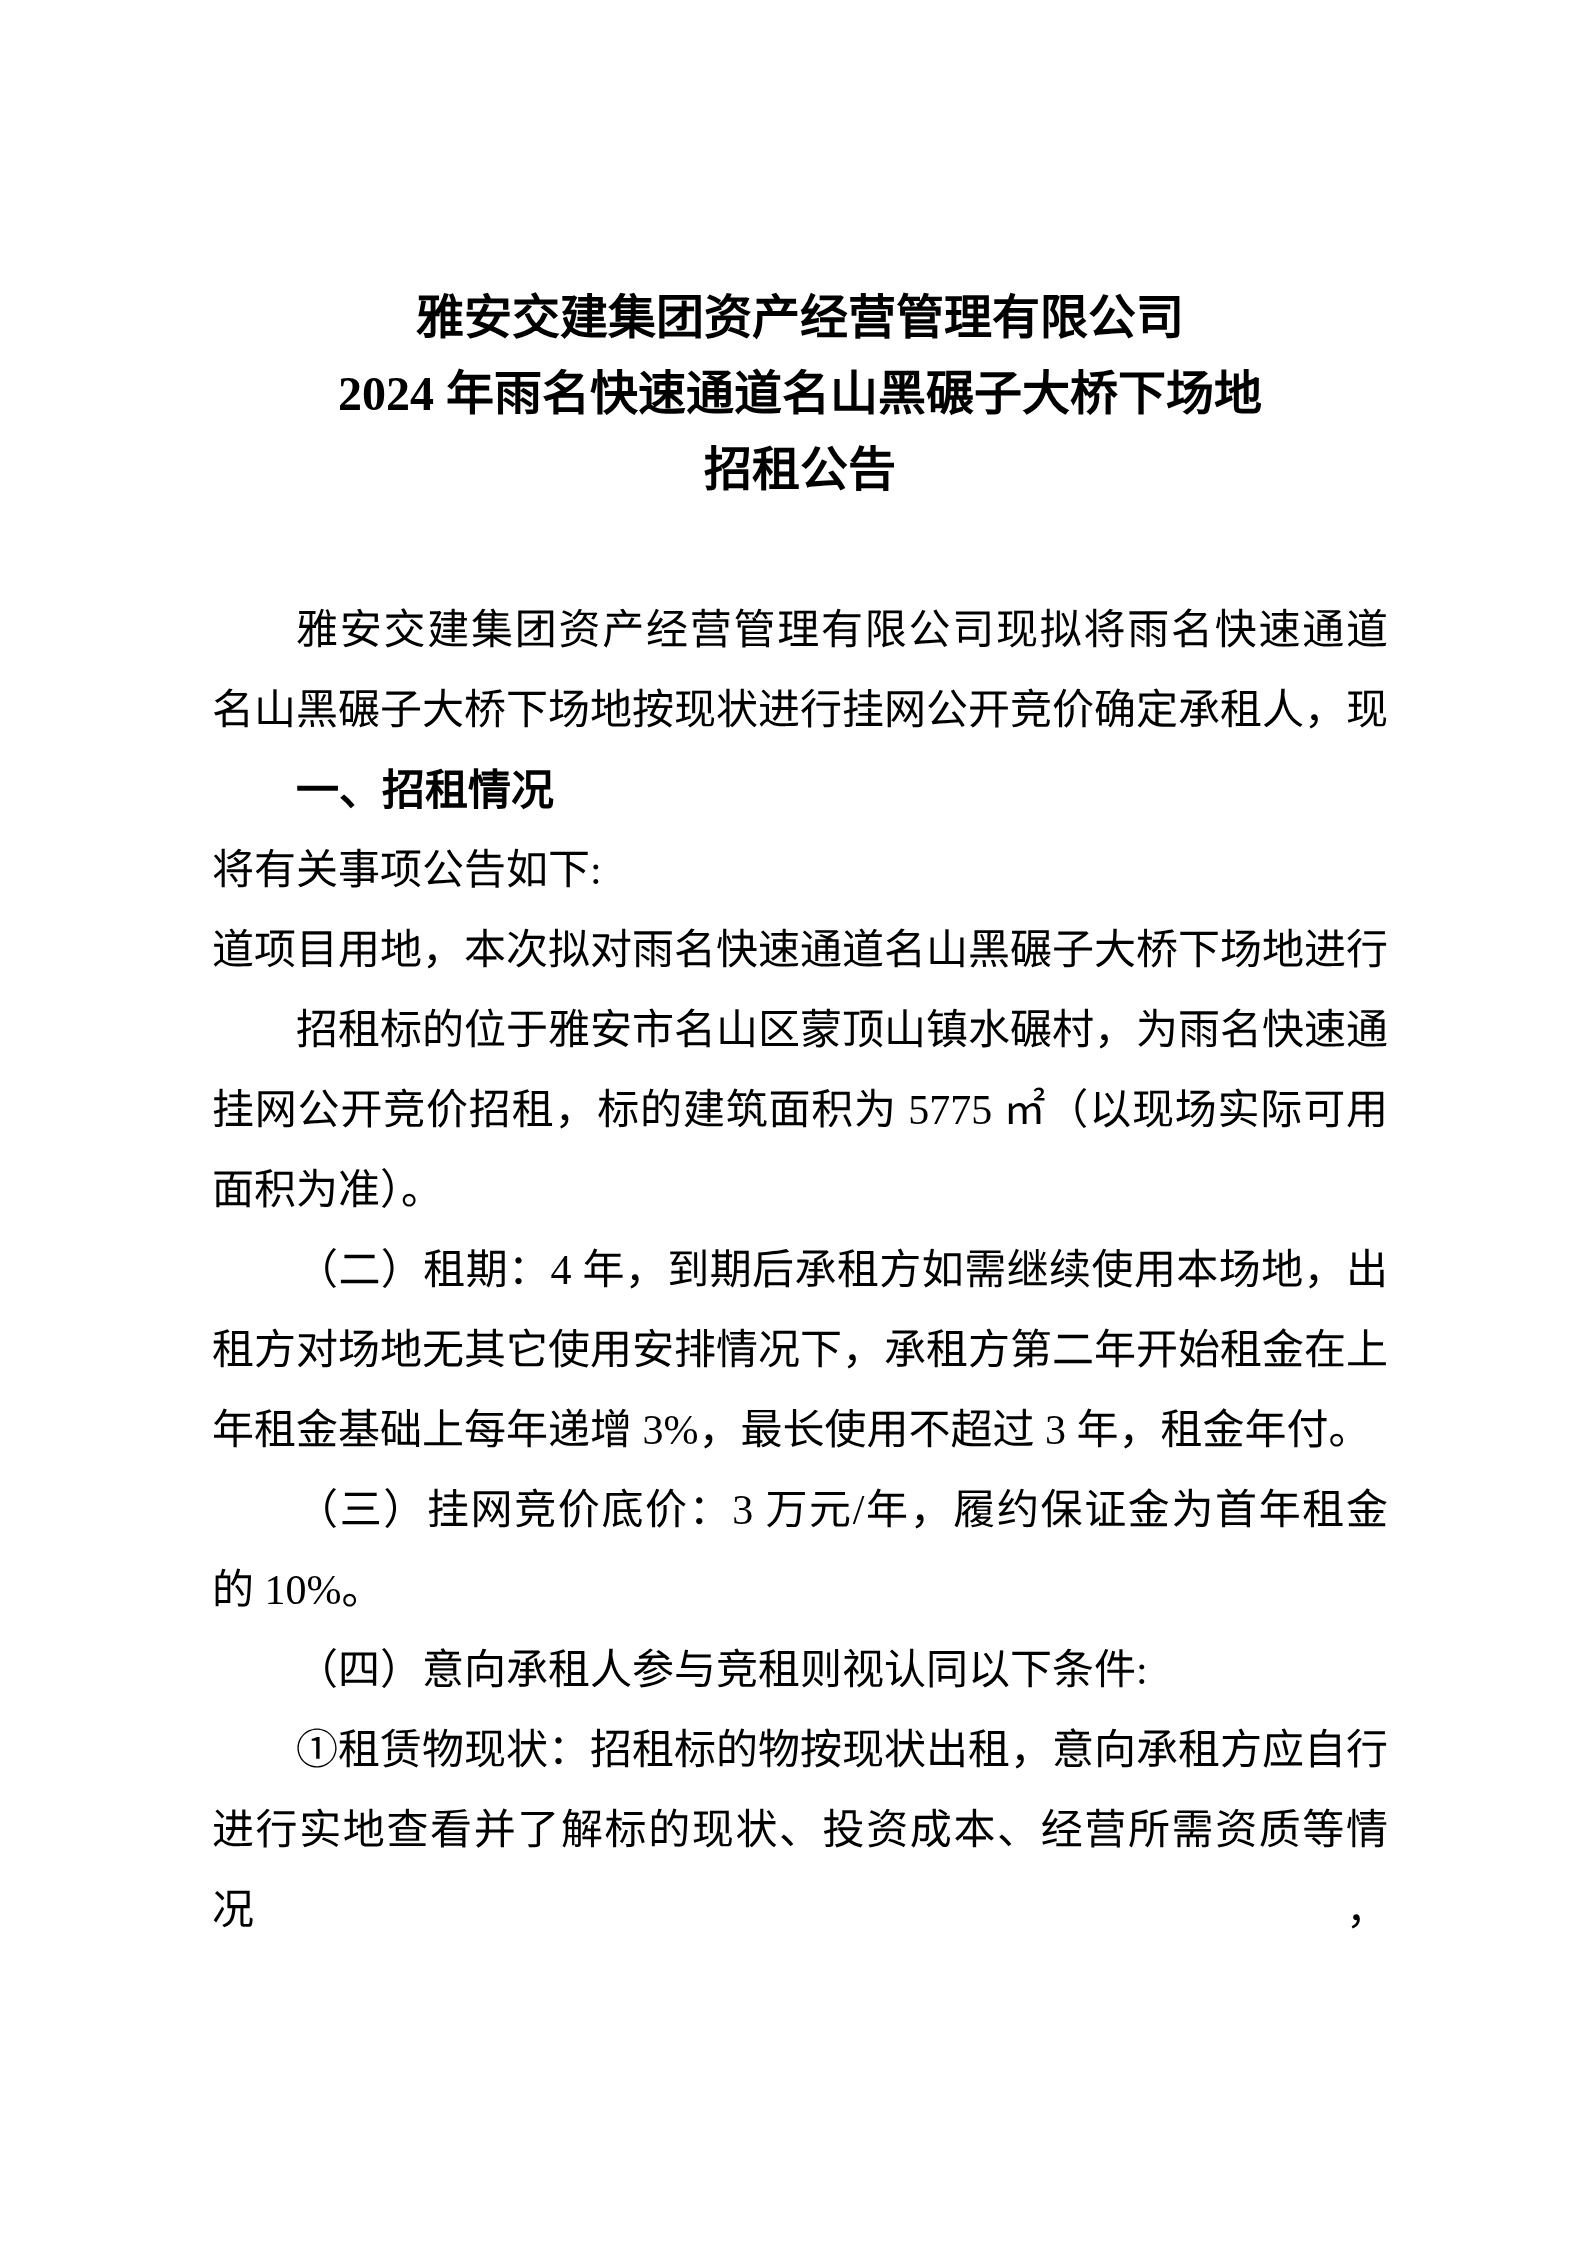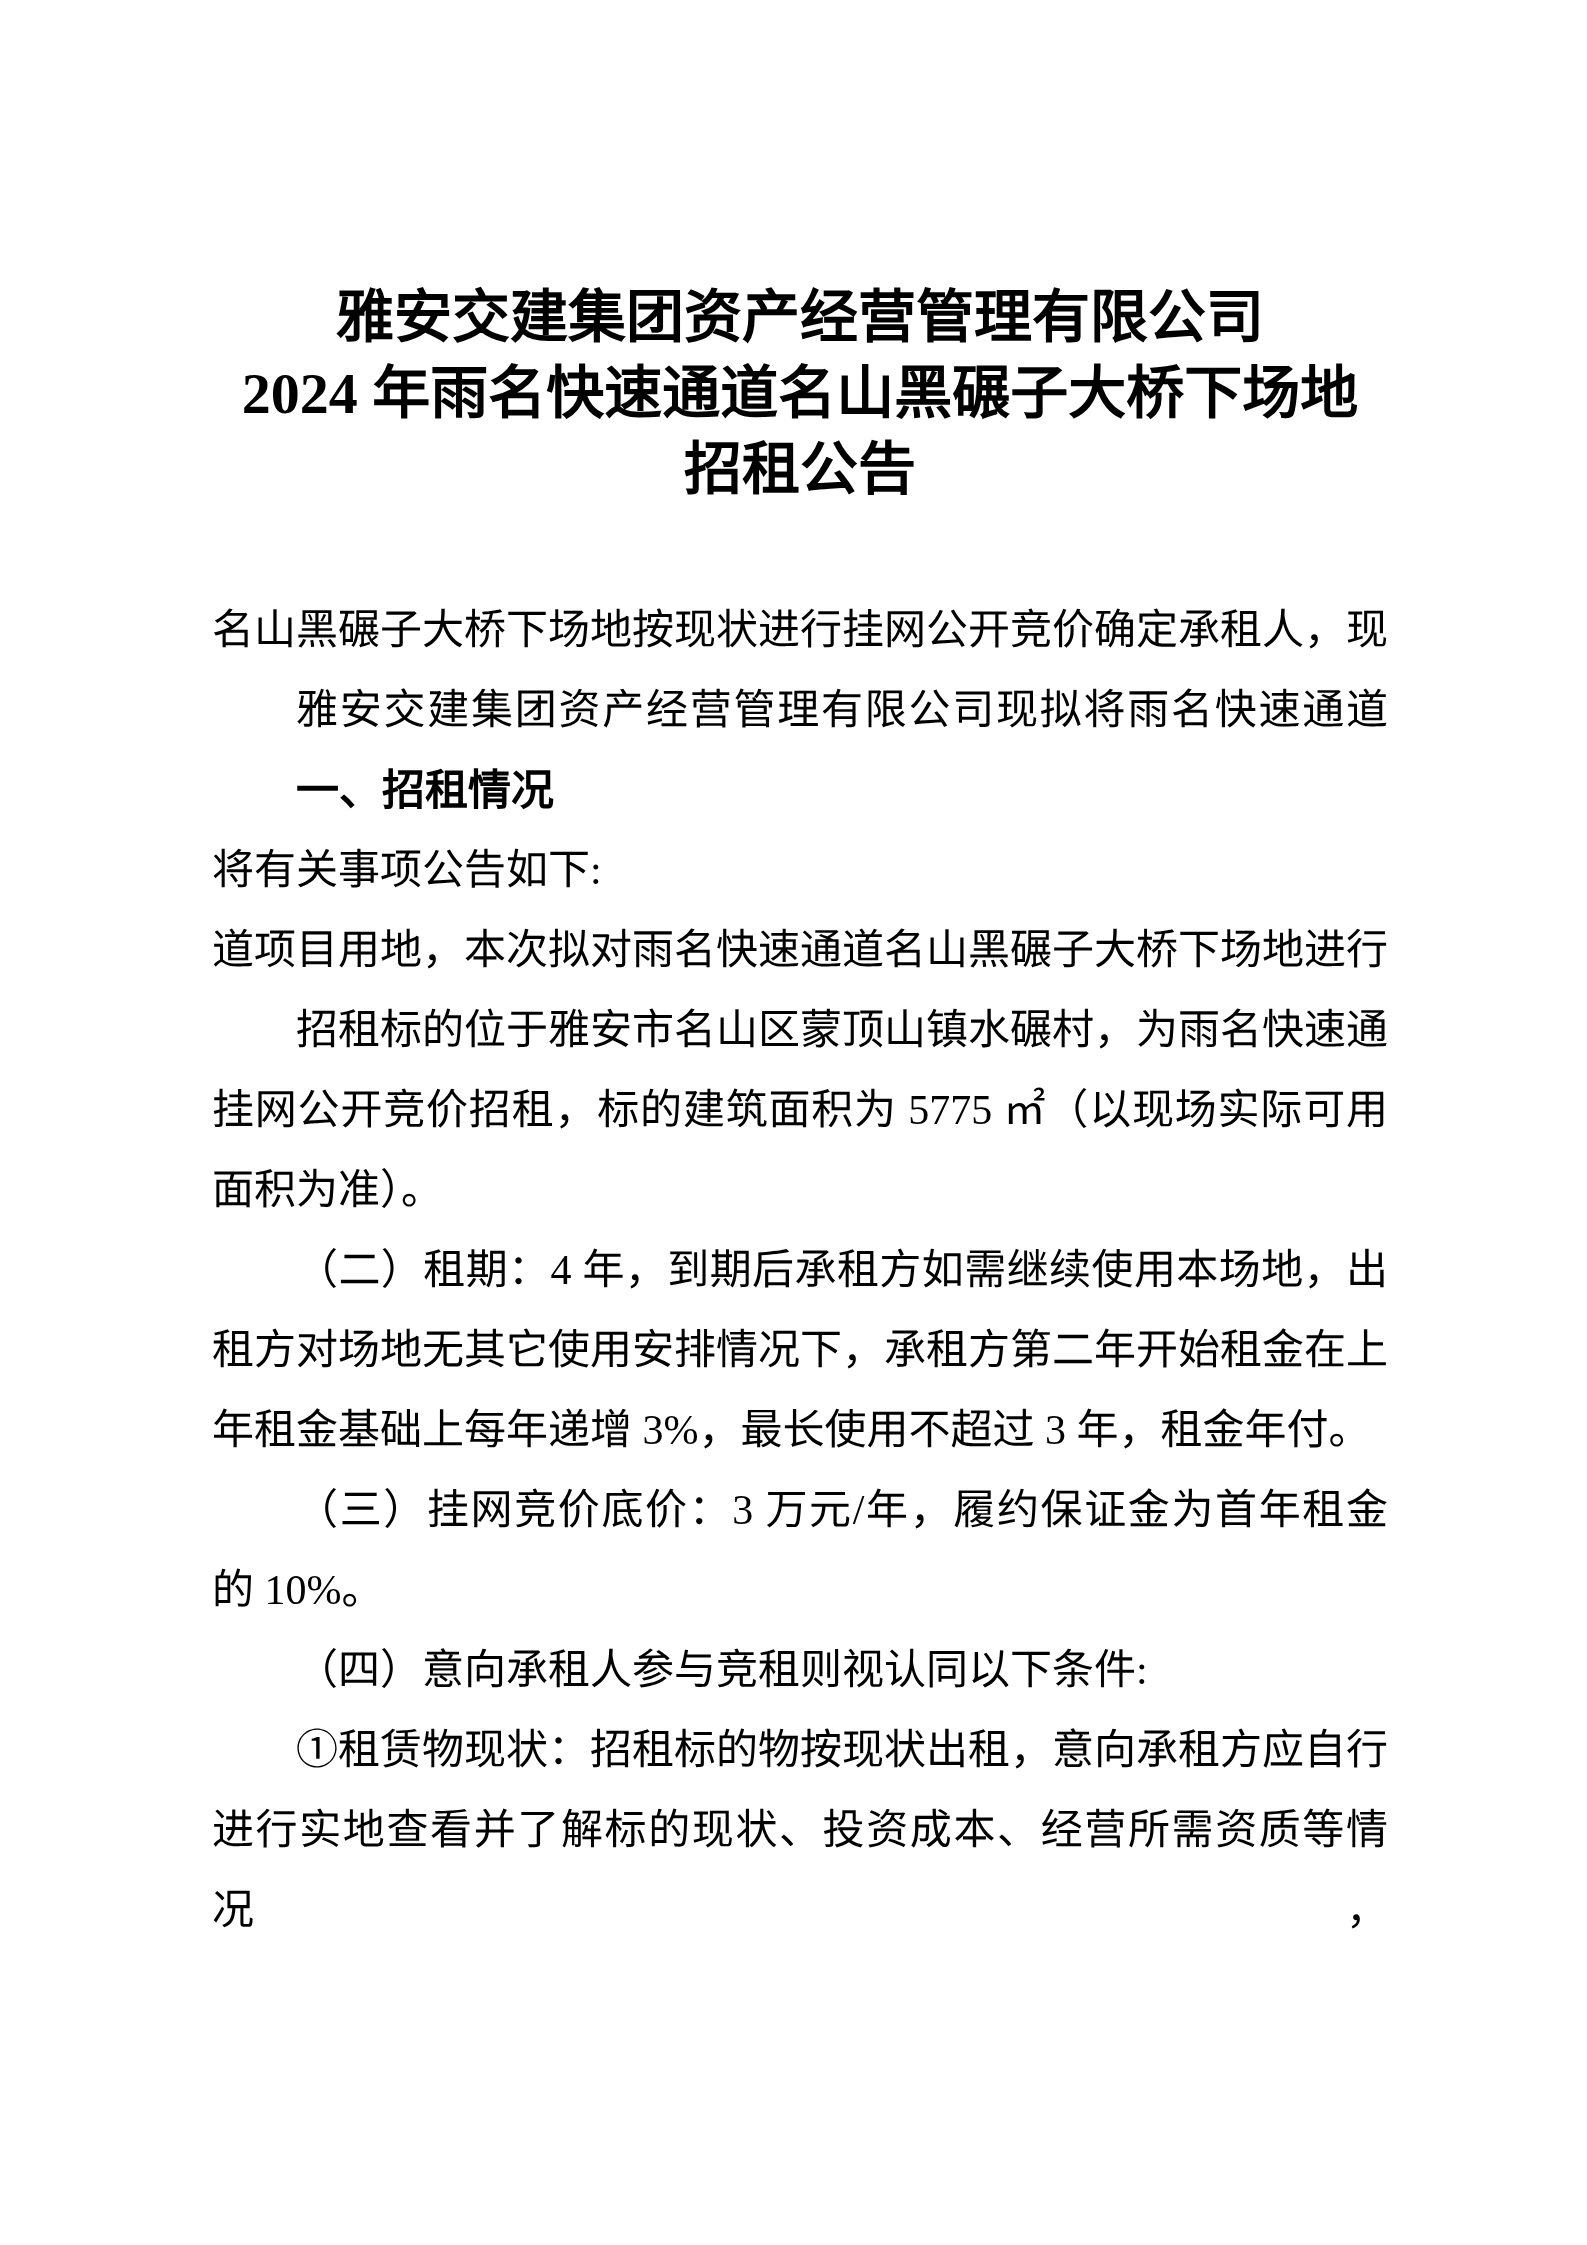--- a/index.html
+++ b/index.html
@@ -20,21 +20,21 @@
     overflow:hidden;
   }
   .content{
     position:absolute;
     left:212px;top:280px;
     width:1176px;
   }
   .doc-title{
     margin:0 0 82px 0;
     font-weight:bold;
-    font-size:58px;
+    font-size:48px;
     line-height:76px;
     text-align:center;
     font-family:"Liberation Serif","DejaVu Serif",serif;
   }
   .line{
     font-size:42px;
     line-height:80px;
     height:80px;
     white-space:nowrap-none; 
     text-align:left;
@@ -57,22 +57,22 @@
 
 <div class="page">
   <div class="content">
 
     <h1 class="doc-title">
       <div>雅安交建集团资产经营管理有限公司</div>
       <div>2024 年雨名快速通道名山黑碾子大桥下场地</div>
       <div>招租公告</div>
     </h1>
 
+    <div class="line indent fill">雅安交建集团资产经营管理有限公司现拟将雨名快速通道</div>
     <div class="line fill">名山黑碾子大桥下场地按现状进行挂网公开竞价确定承租人，现</div>
-    <div class="line indent fill">雅安交建集团资产经营管理有限公司现拟将雨名快速通道</div>
     <div class="line indent heading">一、招租情况</div>
     <div class="line">将有关事项公告如下:</div>
     <div class="line fill">道项目用地，本次拟对雨名快速通道名山黑碾子大桥下场地进行</div>
     <div class="line indent fill">招租标的位于雅安市名山区蒙顶山镇水碾村，为雨名快速通</div>
     <div class="line fill">挂网公开竞价招租，标的建筑面积为 5775 ㎡（以现场实际可用</div>
     <div class="line">面积为准）。</div>
     <div class="line indent fill">（二）租期：4 年，到期后承租方如需继续使用本场地，出</div>
     <div class="line fill">租方对场地无其它使用安排情况下，承租方第二年开始租金在上</div>
     <div class="line">年租金基础上每年递增 3%，最长使用不超过 3 年，租金年付。</div>
     <div class="line indent fill">（三）挂网竞价底价：3 万元/年，履约保证金为首年租金</div>

